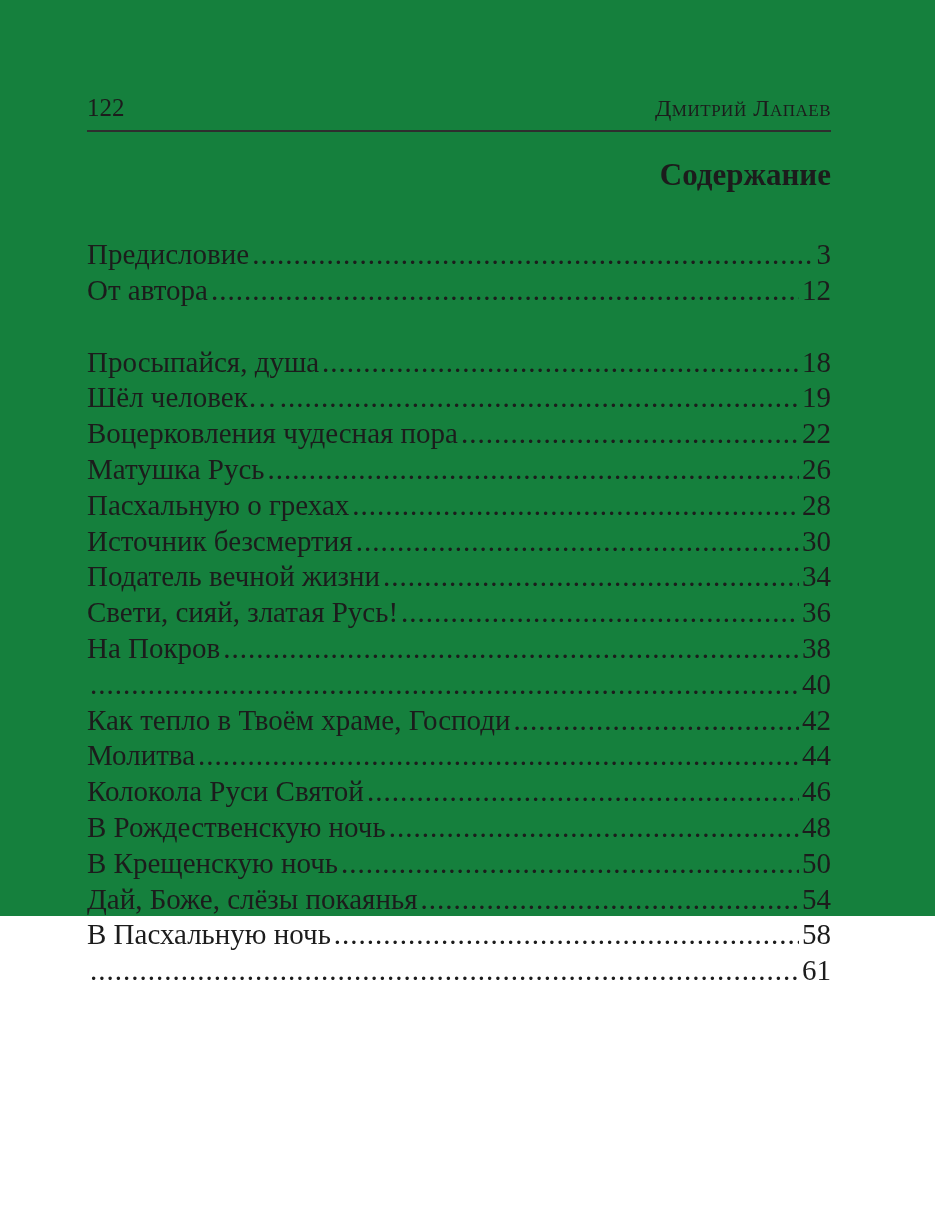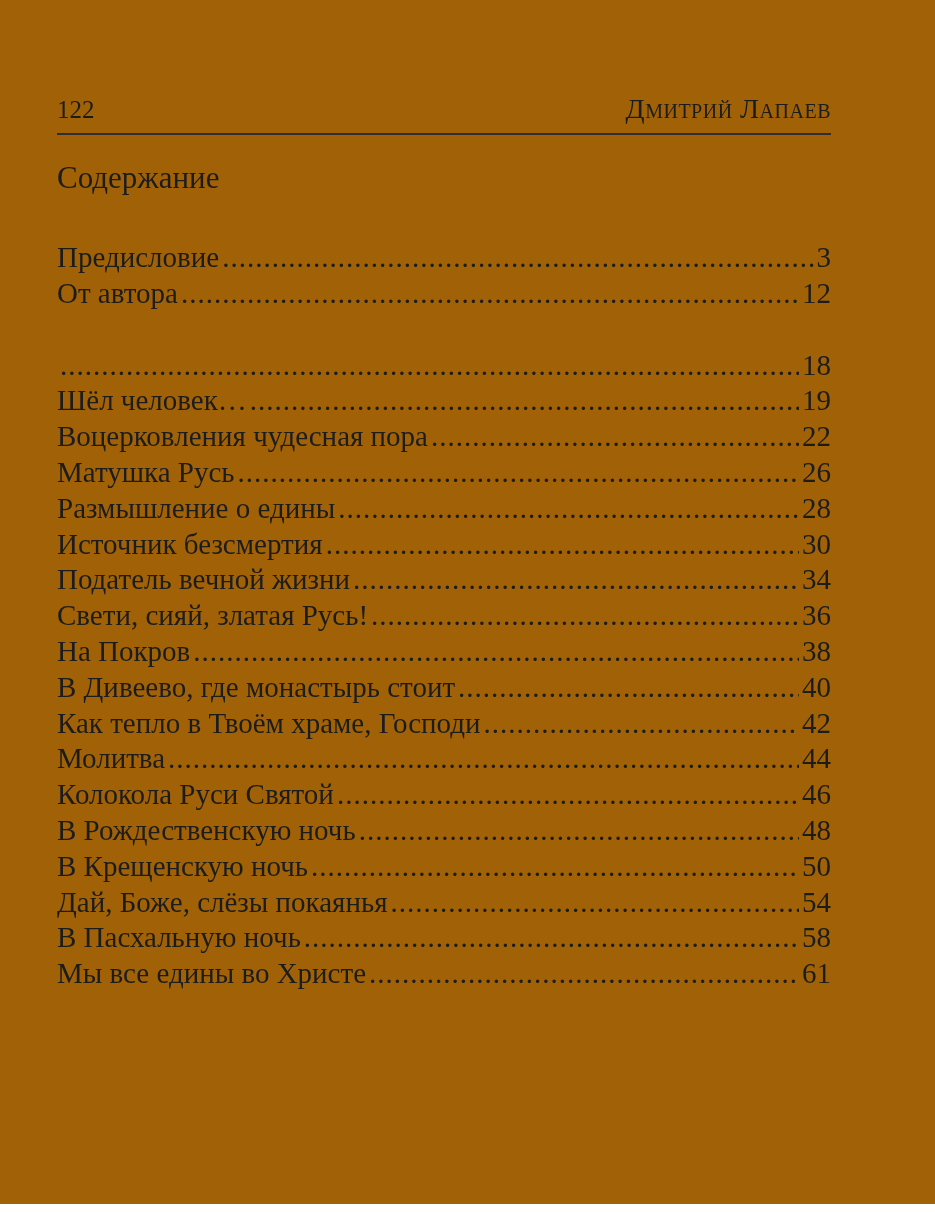--- a/index.html
+++ b/index.html
@@ -10,51 +10,51 @@
   body {
     width: 935px;
     height: 1213px;
     font-family: "Liberation Serif", "DejaVu Serif", serif;
     color: #1c1c1c;
     overflow: hidden;
   }
   .page {
     box-sizing: border-box;
     width: 935px;
-    height: 1204px;
-    padding: 95px 104px 0 57px;
-    background: #a16207;
+    height: 916px;
+    padding: 95px 104px 0 87px;
+    background: #15803d;
   }
   
   .running-header {
     display: flex;
     justify-content: space-between;
     align-items: baseline;
   }
   .page-number {
     font-size: 25px;
     line-height: 1;
   }
   .author-name {
-    font-size: 28px;
+    font-size: 24px;
     line-height: 1;
     font-variant: small-caps;
     letter-spacing: 0.5px;
   }
   .header-rule {
     border: none;
     border-top: 2px solid #2e2e2e;
     margin: 10px 0 0 0;
   }
   
   .toc-title-heading {
     margin-top: 27px;
-    text-align: left;
+    text-align: right;
     font-size: 31px;
-    font-weight: normal;
+    font-weight: bold;
     line-height: 1;
   }
   
   .toc-list {
     margin-top: 47px;
     font-size: 29px;
   }
   .toc-group + .toc-group {
     margin-top: 36px;
   }
@@ -106,40 +106,41 @@
           <span class="toc-entry-page">3</span>
         </div>
         <div class="toc-row">
           <span class="toc-entry-title">От автора</span>
           <span class="leader"></span>
           <span class="toc-entry-page">12</span>
         </div>
       </div>
       <div class="toc-group">
         <div class="toc-row">
+          <span class="toc-entry-title">Просыпайся, душа</span>
           <span class="leader"></span>
           <span class="toc-entry-page">18</span>
         </div>
         <div class="toc-row">
           <span class="toc-entry-title">Шёл человек…</span>
           <span class="leader"></span>
           <span class="toc-entry-page">19</span>
         </div>
         <div class="toc-row">
           <span class="toc-entry-title">Воцерковления чудесная пора</span>
           <span class="leader"></span>
           <span class="toc-entry-page">22</span>
         </div>
         <div class="toc-row">
           <span class="toc-entry-title">Матушка Русь</span>
           <span class="leader"></span>
           <span class="toc-entry-page">26</span>
         </div>
         <div class="toc-row">
-          <span class="toc-entry-title">Размышление о едины</span>
+          <span class="toc-entry-title">Пасхальную о грехах</span>
           <span class="leader"></span>
           <span class="toc-entry-page">28</span>
         </div>
         <div class="toc-row">
           <span class="toc-entry-title">Источник безсмертия</span>
           <span class="leader"></span>
           <span class="toc-entry-page">30</span>
         </div>
         <div class="toc-row">
           <span class="toc-entry-title">Податель вечной жизни</span>
@@ -150,21 +151,20 @@
           <span class="toc-entry-title">Свети, сияй, златая Русь!</span>
           <span class="leader"></span>
           <span class="toc-entry-page">36</span>
         </div>
         <div class="toc-row">
           <span class="toc-entry-title">На Покров</span>
           <span class="leader"></span>
           <span class="toc-entry-page">38</span>
         </div>
         <div class="toc-row">
-          <span class="toc-entry-title">В Дивеево, где монастырь стоит</span>
           <span class="leader"></span>
           <span class="toc-entry-page">40</span>
         </div>
         <div class="toc-row">
           <span class="toc-entry-title">Как тепло в Твоём храме, Господи</span>
           <span class="leader"></span>
           <span class="toc-entry-page">42</span>
         </div>
         <div class="toc-row">
           <span class="toc-entry-title">Молитва</span>
@@ -190,20 +190,19 @@
           <span class="toc-entry-title">Дай, Боже, слёзы покаянья</span>
           <span class="leader"></span>
           <span class="toc-entry-page">54</span>
         </div>
         <div class="toc-row">
           <span class="toc-entry-title">В Пасхальную ночь</span>
           <span class="leader"></span>
           <span class="toc-entry-page">58</span>
         </div>
         <div class="toc-row">
-          <span class="toc-entry-title">Мы все едины во Христе</span>
           <span class="leader"></span>
           <span class="toc-entry-page">61</span>
         </div>
       </div>
     </div>
 
 </div>
 
 </body></html>

